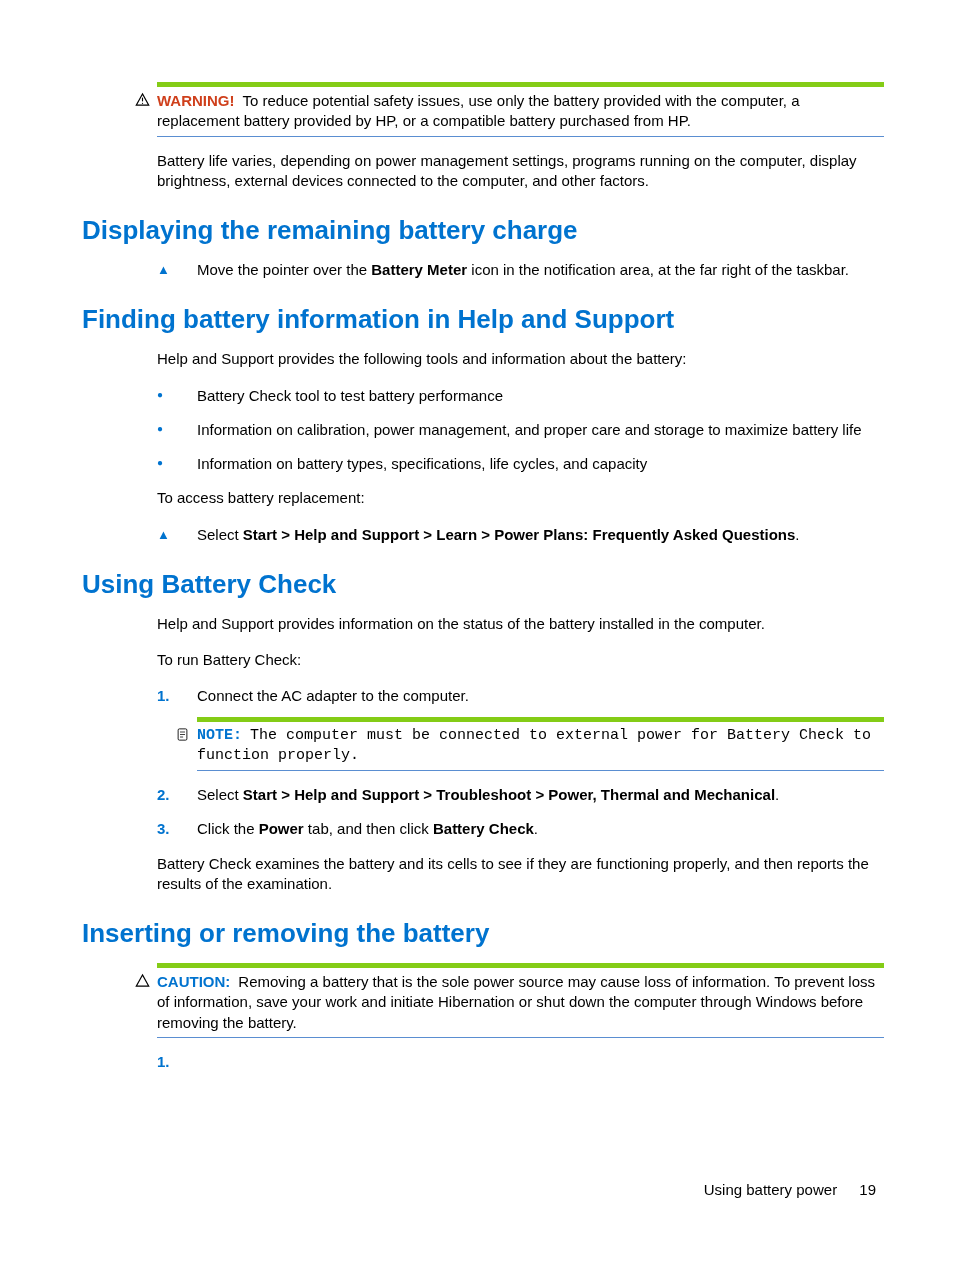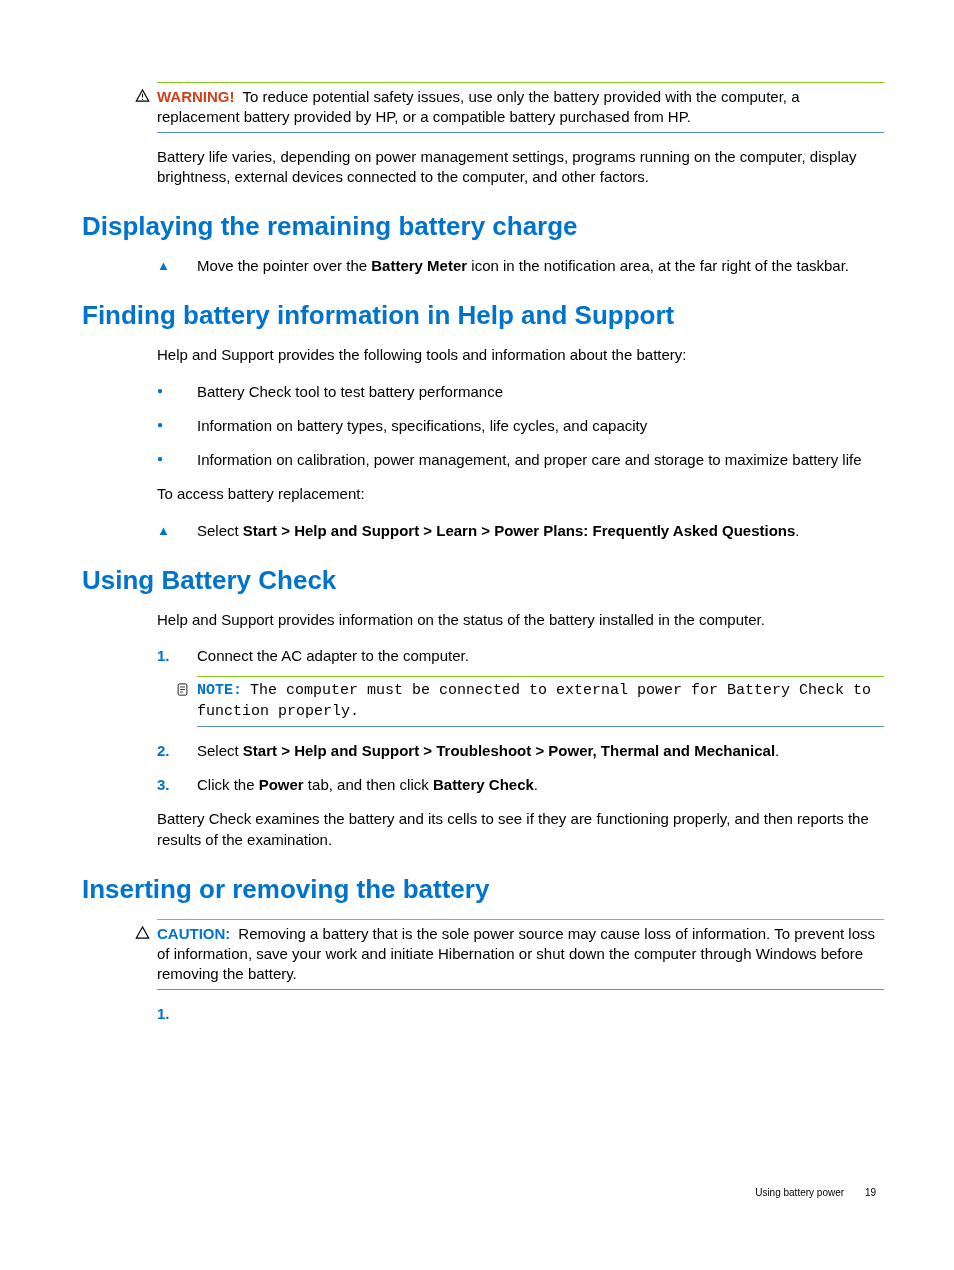--- a/index.html
+++ b/index.html
@@ -22,21 +22,21 @@
     font-weight: bold;
     margin: 24px 0 14px 0;
   }
   p {
     margin: 0 0 16px 0;
     line-height: 1.35;
   }
   .para-indent { margin-left: 75px; }
   .admonition {
     margin: 0 0 14px 75px;
-    border-top: 1px solid #84cc16;
+    border-top: 5px solid #84cc16;
     border-bottom: 1px solid #5a8ed1;
     padding: 4px 0 4px 0;
     position: relative;
     line-height: 1.35;
   }
   .admonition .icon {
     position: absolute;
     left: -22px;
     top: 5px;
     width: 15px;
@@ -87,21 +87,21 @@
     font-weight: bold;
   }
   .ord-list li .nested-note {
     margin: 10px 0 0 0;
     font-family: Liberation Mono, monospace;
   }
   .footer {
     position: absolute;
     bottom: 72px;
     right: 78px;
-    font-size: 10px;
+    font-size: 15px;
   }
   .footer .pg { margin-left: 18px; }
   b { font-weight: bold; }
 </style>
 </head>
 <body>
 
 <div class="page">
 
   <div class="admonition">
@@ -119,32 +119,33 @@
   <ul class="step-list">
     <li>
       <span>Move the pointer over the </span><b>Battery Meter</b><span> icon in the notification area, at the far right of the taskbar.</span>
     </li>
   </ul>
 
   <h2>Finding battery information in Help and Support</h2>
   <p class="para-indent">Help and Support provides the following tools and information about the battery:</p>
   <ul class="bullet-list">
     <li>Battery Check tool to test battery performance</li>
+    <li>Information on calibration, power management, and proper care and storage to maximize battery life</li>
     <li>Information on battery types, specifications, life cycles, and capacity</li>
-    <li>Information on calibration, power management, and proper care and storage to maximize battery life</li>
   </ul>
   <p class="para-indent">To access battery replacement:</p>
   <ul class="step-list">
     <li>
       <span>Select </span><b>Start &gt; Help and Support &gt; Learn &gt; Power Plans: Frequently Asked Questions</b><span>.</span>
     </li>
   </ul>
 
   <h2>Using Battery Check</h2>
   <p class="para-indent">Help and Support provides information on the status of the battery installed in the computer.</p>
+  <p class="para-indent">To run Battery Check:</p>
   <ol class="ord-list">
     <li>
       <span class="num">1.</span>
       <span>Connect the AC adapter to the computer.</span>
       <div class="admonition nested nested-note">
         <svg class="icon" viewBox="0 0 24 24">
           <rect x="5" y="3" width="14" height="18" rx="2" fill="none" stroke="#000" stroke-width="1.4"></rect>
           <line x1="8" y1="8" x2="16" y2="8" stroke="#000" stroke-width="1.2"></line>
           <line x1="8" y1="12" x2="16" y2="12" stroke="#000" stroke-width="1.2"></line>
           <line x1="8" y1="16" x2="13" y2="16" stroke="#000" stroke-width="1.2"></line>

